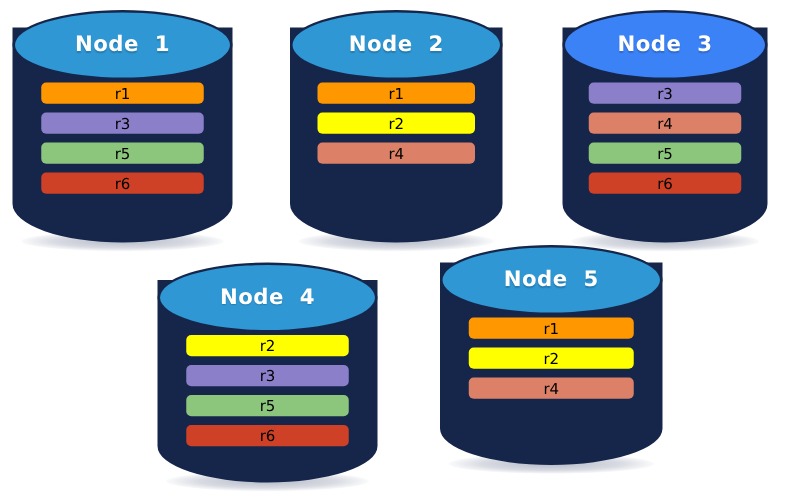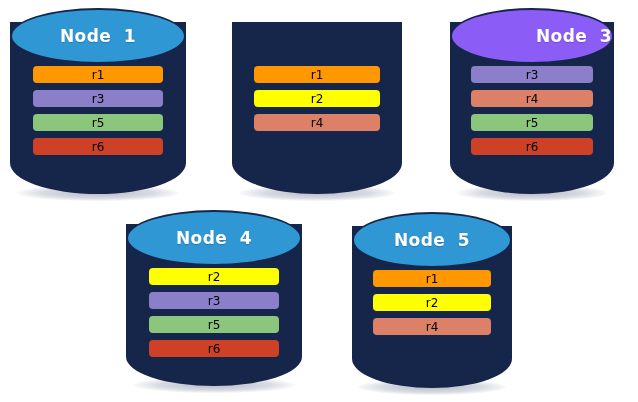--- a/index.html
+++ b/index.html
@@ -135,36 +135,39 @@
           <span class="record-label" style="color: rgb(0, 0, 0);">r5</span>
         </div>
         <div class="record-bar" style="background: rgb(206, 65, 38);">
           <span class="record-label" style="color: rgb(0, 0, 0);">r6</span>
         </div>
       </div>
     </div>
     <div class="node" style="left: 232px; top: 8px; width: 170px; height: 186px;">
       <div class="node-shadow"></div>
       <div class="node-body" style="background: rgb(22, 38, 75); border-color: rgb(22, 38, 75);"></div>
+      <div class="node-top" style="background: rgb(46, 151, 212); border-color: rgb(22, 38, 75);">
+        <span class="node-title" style="color: rgb(255, 255, 255);">Node  2</span>
+      </div>
       <div class="record-list">
         <div class="record-bar" style="background: rgb(255, 152, 0);">
           <span class="record-label" style="color: rgb(0, 0, 0);">r1</span>
         </div>
         <div class="record-bar" style="background: rgb(255, 255, 0);">
           <span class="record-label" style="color: rgb(0, 0, 0);">r2</span>
         </div>
         <div class="record-bar" style="background: rgb(221, 128, 104);">
           <span class="record-label" style="color: rgb(0, 0, 0);">r4</span>
         </div>
       </div>
     </div>
     <div class="node" style="left: 450px; top: 8px; width: 164px; height: 186px;">
       <div class="node-shadow"></div>
       <div class="node-body" style="background: rgb(22, 38, 75); border-color: rgb(22, 38, 75);"></div>
-      <div class="node-top" style="background: #8b5cf6; border-color: rgb(22, 38, 75); justify-content: flex-end;">
+      <div class="node-top" style="background: #3b82f6; border-color: rgb(22, 38, 75);">
         <span class="node-title" style="color: rgb(255, 255, 255);">Node  3</span>
       </div>
       <div class="record-list">
         <div class="record-bar" style="background: rgb(138, 127, 200);">
           <span class="record-label" style="color: rgb(0, 0, 0);">r3</span>
         </div>
         <div class="record-bar" style="background: rgb(221, 128, 104);">
           <span class="record-label" style="color: rgb(0, 0, 0);">r4</span>
         </div>
         <div class="record-bar" style="background: rgb(140, 197, 124);">
@@ -189,21 +192,21 @@
           <span class="record-label" style="color: rgb(0, 0, 0);">r3</span>
         </div>
         <div class="record-bar" style="background: rgb(140, 197, 124);">
           <span class="record-label" style="color: rgb(0, 0, 0);">r5</span>
         </div>
         <div class="record-bar" style="background: rgb(206, 65, 38);">
           <span class="record-label" style="color: rgb(0, 0, 0);">r6</span>
         </div>
       </div>
     </div>
-    <div class="node" style="left: 352px; top: 212px; width: 160px; height: 176px;">
+    <div class="node" style="left: 352px; top: 196px; width: 178px; height: 176px;">
       <div class="node-shadow"></div>
       <div class="node-body" style="background: rgb(22, 38, 75); border-color: rgb(22, 38, 75);"></div>
       <div class="node-top" style="background: rgb(46, 151, 212); border-color: rgb(22, 38, 75);">
         <span class="node-title" style="color: rgb(255, 255, 255);">Node  5</span>
       </div>
       <div class="record-list">
         <div class="record-bar" style="background: rgb(255, 152, 0);">
           <span class="record-label" style="color: rgb(0, 0, 0);">r1</span>
         </div>
         <div class="record-bar" style="background: rgb(255, 255, 0);">

